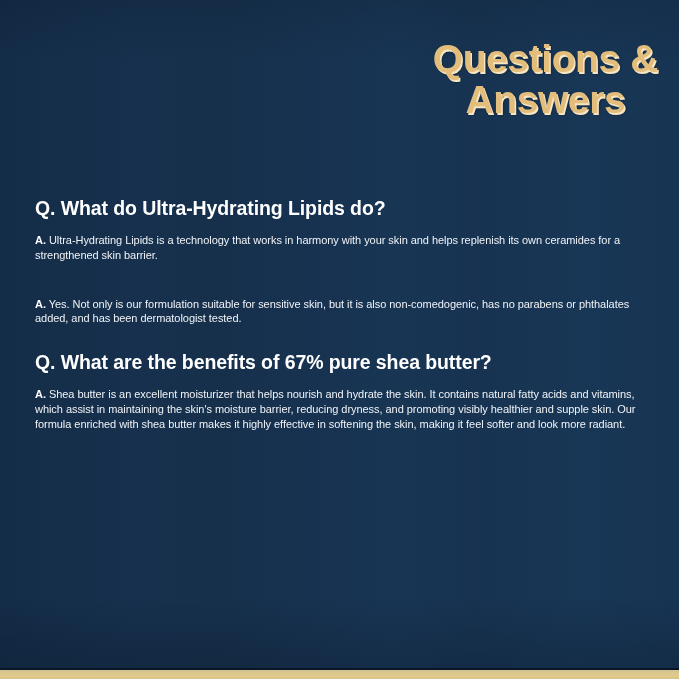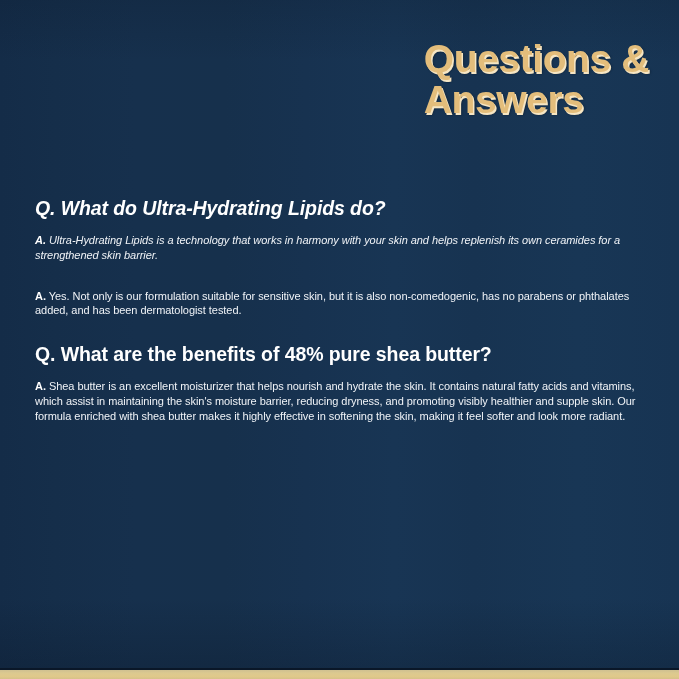--- a/index.html
+++ b/index.html
@@ -71,23 +71,23 @@
   .layer {
     position: relative;
     z-index: 2;
     width: 100%;
     height: 100%;
   }
 
   
   #title-block {
     position: absolute;
-    right: 30px;
+    right: 21px;
     top: 38px;
-    text-align: left;
+    text-align: center;
     line-height: 1.06;
   }
   .title-line {
     display: block;
     font-size: 39px;
     font-weight: bold;
     letter-spacing: -0.4px;
     color: #e3bd7b;
     text-shadow:
       1.5px 1.5px 0 #f6e6c4,
@@ -122,21 +122,21 @@
     line-height: 1.33;
     letter-spacing: -0.05px;
     margin: 0;
   }
   .qa-prefix {
     font-weight: bold;
     color: #ffffff;
   }
 
   
-  .qa-item.b1 { margin-bottom: 26px; font-style: italic; }
+  .qa-item.b1 { margin-bottom: 34px; }
   .qa-item.b2 { margin-bottom: 24px; }
 
   
   #bottom-rule {
     position: absolute;
     left: 0;
     right: 0;
     bottom: 9px;
     height: 2px;
     background: #0a1728;
@@ -173,21 +173,21 @@
       <div class="qa-item b1">
         <p class="qa-question">Q. What do Ultra-Hydrating Lipids do?</p>
         <p class="qa-answer"><span class="qa-prefix">A.</span><span> Ultra-Hydrating Lipids is a technology that works in harmony with your skin and helps replenish its own ceramides for a strengthened skin barrier.</span></p>
       </div>
 
       <div class="qa-item b2">
         <p class="qa-answer"><span class="qa-prefix">A.</span><span> Yes. Not only is our formulation suitable for sensitive skin, but it is also non-comedogenic, has no parabens or phthalates added, and has been dermatologist tested.</span></p>
       </div>
 
       <div class="qa-item">
-        <p class="qa-question">Q. What are the benefits of 48% pure shea butter?</p>
+        <p class="qa-question">Q. What are the benefits of 67% pure shea butter?</p>
         <p class="qa-answer"><span class="qa-prefix">A.</span><span> Shea butter is an excellent moisturizer that helps nourish and hydrate the skin. It contains natural fatty acids and vitamins, which assist in maintaining the skin's moisture barrier, reducing dryness, and promoting visibly healthier and supple skin. Our formula enriched with shea butter makes it highly effective in softening the skin, making it feel softer and look more radiant.</span></p>
       </div>
 
     </div>
 
     <div id="bottom-rule"></div>
     <div id="bottom-bar"></div>
 
   </div>
 </div>

